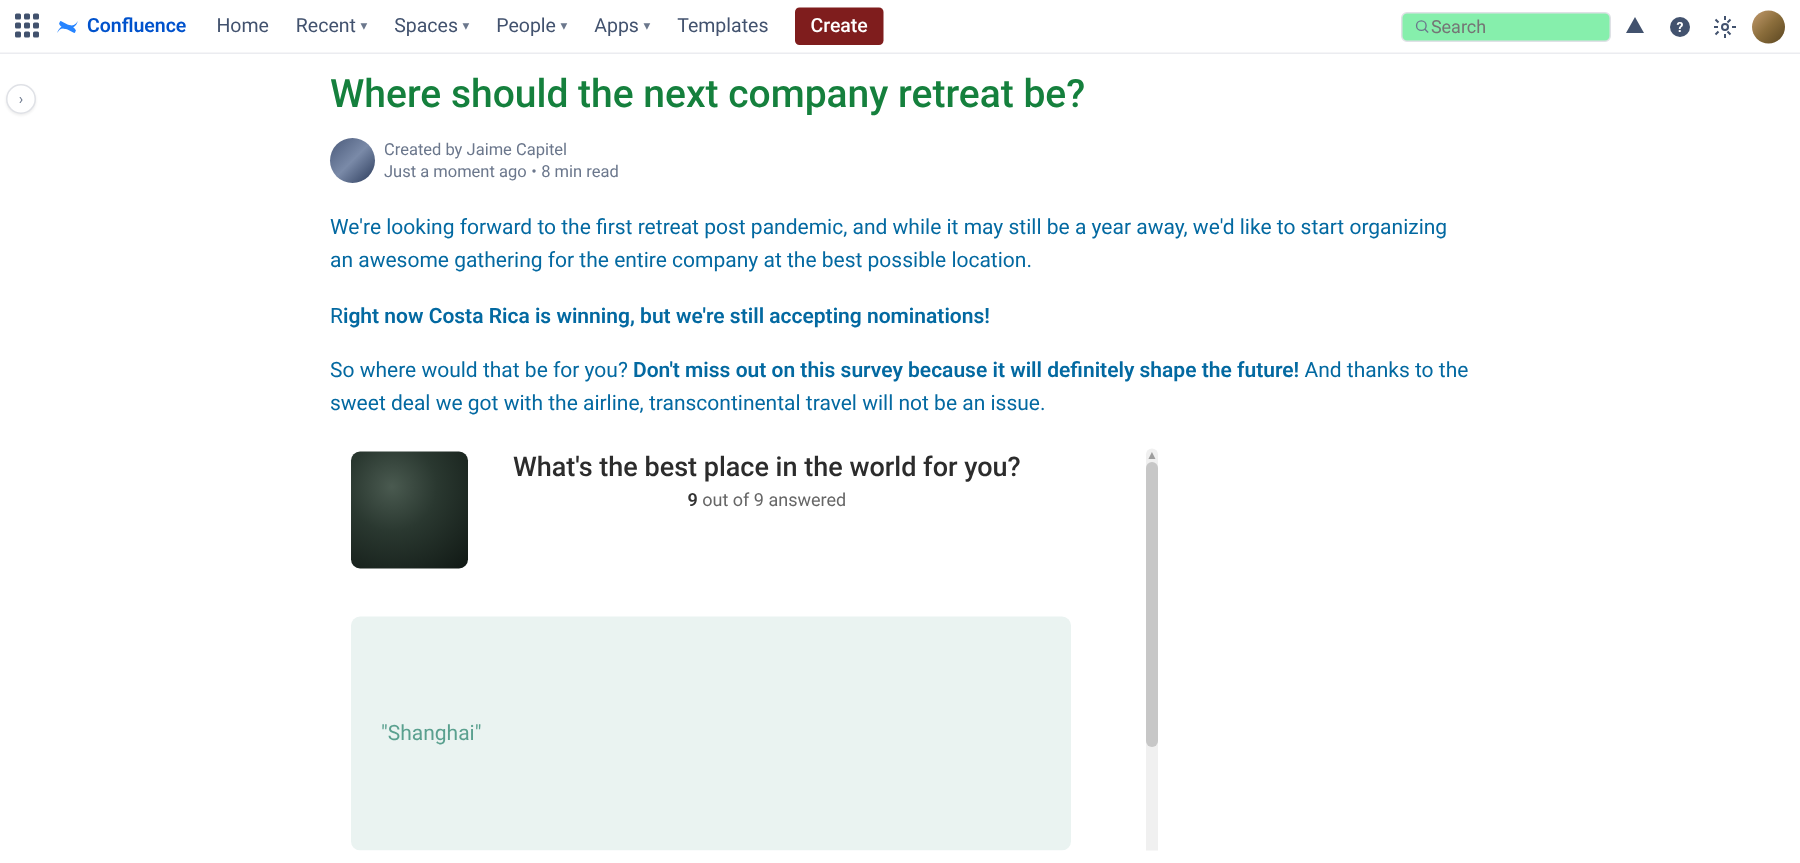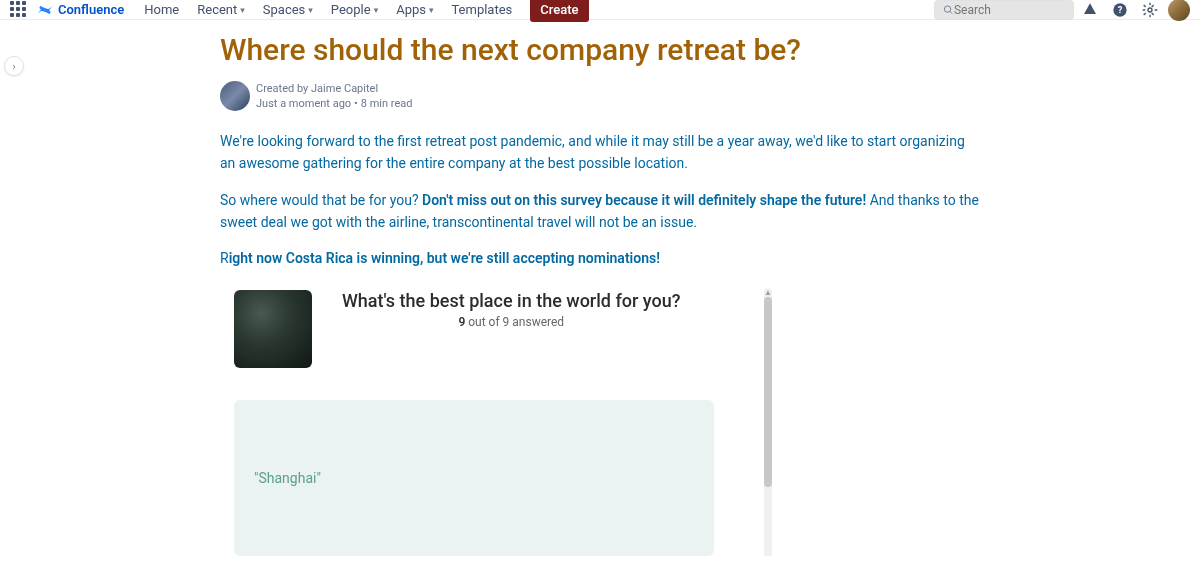--- a/index.html
+++ b/index.html
@@ -1,33 +1,33 @@
 <!DOCTYPE html>
 <html><head>
 <meta charset="utf-8">
 <style>
 * { margin: 0; padding: 0; box-sizing: border-box; font-family: -apple-system, BlinkMacSystemFont, "Segoe UI", Roboto, Helvetica, Arial, sans-serif; }
 body { background: #fff; color: #172b4d; overflow: hidden; }
-.topbar { height: 20px; display: flex; align-items: center; padding: 0 10px; border-bottom: 1px solid #ebecf0; font-size: 13px; color: #42526e; }
+.topbar { height: 36px; display: flex; align-items: center; padding: 0 10px; border-bottom: 1px solid #ebecf0; font-size: 13px; color: #42526e; }
 .apps-icon { width: 18px; height: 18px; display: grid; grid-template-columns: repeat(3,4px); grid-template-rows: repeat(3,4px); gap: 2px; margin-right: 8px; cursor: pointer; }
 .apps-icon span { background: #42526e; border-radius: 1px; }
 .logo { display: flex; align-items: center; gap: 4px; color: #0052cc; font-weight: 600; margin-right: 12px; cursor: pointer; }
 .logo svg { width: 18px; height: 18px; }
 .nav { display: flex; align-items: center; gap: 2px; }
 .nav-item { padding: 4px 8px; border-radius: 3px; cursor: pointer; display: flex; align-items: center; gap: 3px; color: #42526e; }
 .chev { font-size: 9px; color: #6b778c; }
 .create-btn { background: #7f1d1d; color: #fff; border: none; padding: 5px 10px; border-radius: 3px; font-size: 13px; font-weight: 500; margin-left: 8px; cursor: pointer; }
 .spacer { flex: 1; }
-.search-box { display: flex; align-items: center; border: 1px solid #dfe1e6; border-radius: 4px; padding: 2px 8px; width: 140px; background: #e5e5e5; }
+.search-box { display: flex; align-items: center; border: 1px solid #dfe1e6; border-radius: 4px; padding: 2px 8px; width: 140px; background: #86efac; }
 .search-box input { border: none; background: transparent; outline: none; font-size: 12px; width: 100%; color: #6b778c; }
 .icon-btn { width: 28px; height: 28px; display: flex; align-items: center; justify-content: center; border-radius: 50%; cursor: pointer; color: #42526e; margin-left: 2px; }
 .avatar { width: 22px; height: 22px; border-radius: 50%; background: linear-gradient(135deg,#c39b6e,#8a6d3b,#5a4520); margin-left: 4px; cursor: pointer; }
 .collapse-handle { position: absolute; top: 56px; left: 4px; width: 20px; height: 20px; border: 1px solid #dfe1e6; border-radius: 50%; background: #fff; display: flex; align-items: center; justify-content: center; font-size: 10px; color: #6b778c; cursor: pointer; box-shadow: 0 1px 2px rgba(0,0,0,.08); }
 .content { max-width: 760px; margin: 0 auto; padding: 12px 0 0 0; }
-.page-title { font-size: 30px; font-weight: 500; color: #a16207; margin-bottom: 14px; }
+.page-title { font-size: 26px; font-weight: 500; color: #15803d; margin-bottom: 14px; }
 .byline { display: flex; align-items: center; gap: 6px; margin-bottom: 18px; }
 .author-avatar { width: 30px; height: 30px; border-radius: 50%; background: linear-gradient(135deg,#4a5a7a,#7a8aa8,#2a3a5a); }
 .byline-text { font-size: 11px; color: #6b778c; line-height: 1.4; }
 .byline-text .sep { margin: 0 3px; }
 .body-text { font-size: 14px; color: #0369a1; line-height: 1.6; margin-bottom: 14px; }
 .body-text strong { font-weight: 600; }
 .survey-wrap { position: relative; margin-top: 20px; max-width: 480px; margin-left: 14px; }
 .survey-header { display: flex; gap: 30px; margin-bottom: 32px; }
 .survey-thumb { width: 78px; height: 78px; border-radius: 6px; background: radial-gradient(circle at 35% 30%, #4a5a50 0%, #2a3830 40%, #101814 100%); flex-shrink: 0; }
 .survey-q { font-size: 18px; font-weight: 500; color: #2c2c2c; margin-bottom: 4px; }
@@ -120,24 +120,24 @@
   <div class="byline">
     <div class="author-avatar"></div>
     <div class="byline-text">
       <div><span>Created by </span><span>Jaime Capitel</span></div>
       <div><span>Just a moment ago</span><span class="sep">•</span><span>8 min read</span></div>
     </div>
   </div>
 
   <p class="body-text">We're looking forward to the first retreat post pandemic, and while it may still be a year away, we'd like to start organizing an awesome gathering for the entire company at the best possible location.</p>
   <p class="body-text">
-    <span>So where would that be for you? </span><strong>Don't miss out on this survey because it will definitely shape the future!</strong><span> And thanks to the sweet deal we got with the airline, transcontinental travel will not be an issue.</span>
+    <span>R</span><strong>ight now Costa Rica is winning, but we're still accepting nominations!</strong>
   </p>
   <p class="body-text">
-    <span>R</span><strong>ight now Costa Rica is winning, but we're still accepting nominations!</strong>
+    <span>So where would that be for you? </span><strong>Don't miss out on this survey because it will definitely shape the future!</strong><span> And thanks to the sweet deal we got with the airline, transcontinental travel will not be an issue.</span>
   </p>
 
   <div class="survey-wrap">
     <div class="scroll-track">
       <div class="scroll-arrow">▲</div>
       <div class="scroll-thumb"></div>
     </div>
     <div class="survey-header">
       <div class="survey-thumb"></div>
       <div>

